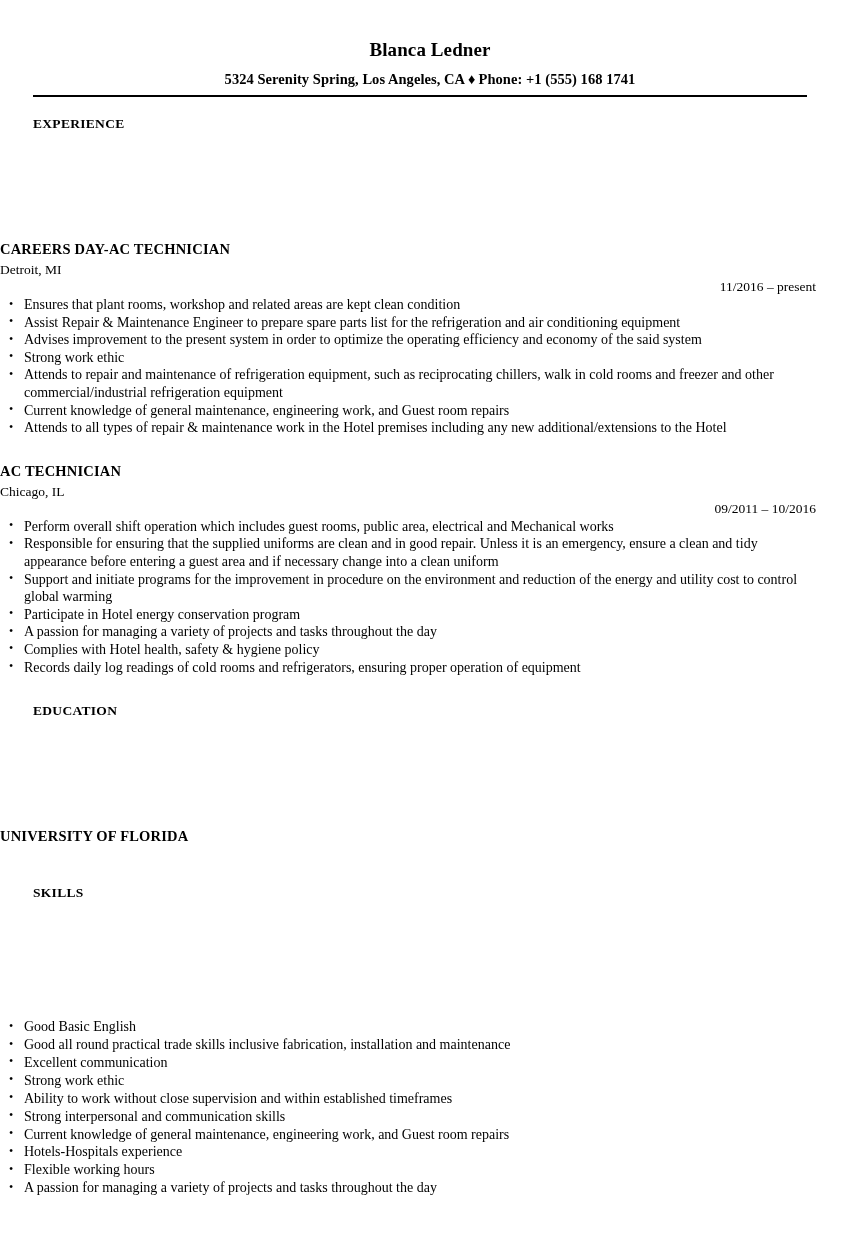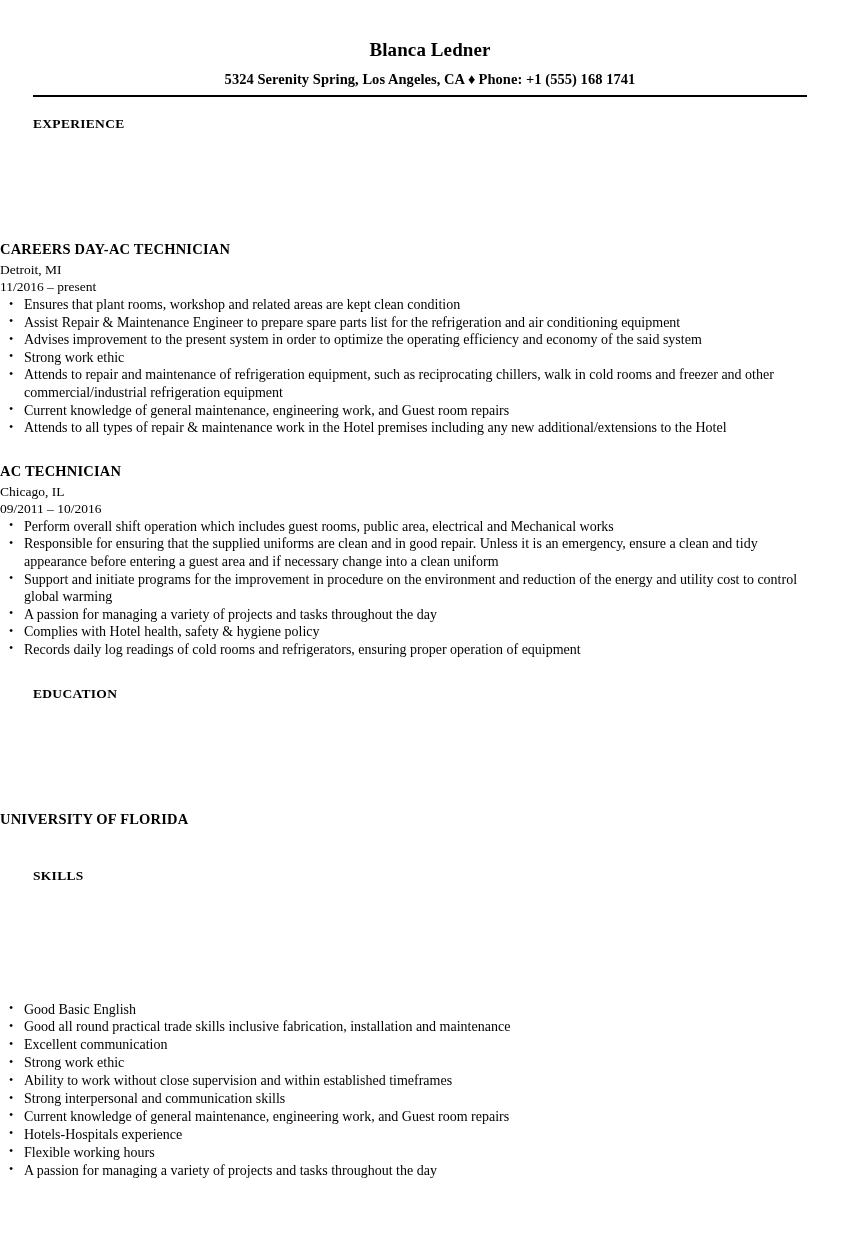--- a/index.html
+++ b/index.html
@@ -92,20 +92,21 @@
   .job-location {
     font-size: 13.5px;
     font-weight: normal;
     line-height: 17px;
     margin-top: 2px;
   }
   .job-dates {
     font-size: 13.5px;
     font-weight: normal;
     line-height: 17px;
+    text-align: right;
   }
 
   .school-name {
     font-size: 14.5px;
     font-weight: bold;
     line-height: 19px;
     letter-spacing: 0.2px;
   }
 
   
@@ -167,20 +168,21 @@
       </div>
 
       <div class="job">
         <div class="job-title">AC TECHNICIAN</div>
         <div class="job-location">Chicago, IL</div>
         <div class="job-dates">09/2011 – 10/2016</div>
         <ul class="bullets">
           <li>Perform overall shift operation which includes guest rooms, public area, electrical and Mechanical works</li>
           <li>Responsible for ensuring that the supplied uniforms are clean and in good repair. Unless it is an emergency, ensure a clean and tidy appearance before entering a guest area and if necessary change into a clean uniform</li>
           <li>Support and initiate programs for the improvement in procedure on the environment and reduction of the energy and utility cost to control global warming</li>
+          <li>Participate in Hotel energy conservation program</li>
           <li>A passion for managing a variety of projects and tasks throughout the day</li>
           <li>Complies with Hotel health, safety &amp; hygiene policy</li>
           <li>Records daily log readings of cold rooms and refrigerators, ensuring proper operation of equipment</li>
         </ul>
       </div>
 
     </div>
   </div>
 
   <div class="section" id="education-section">

